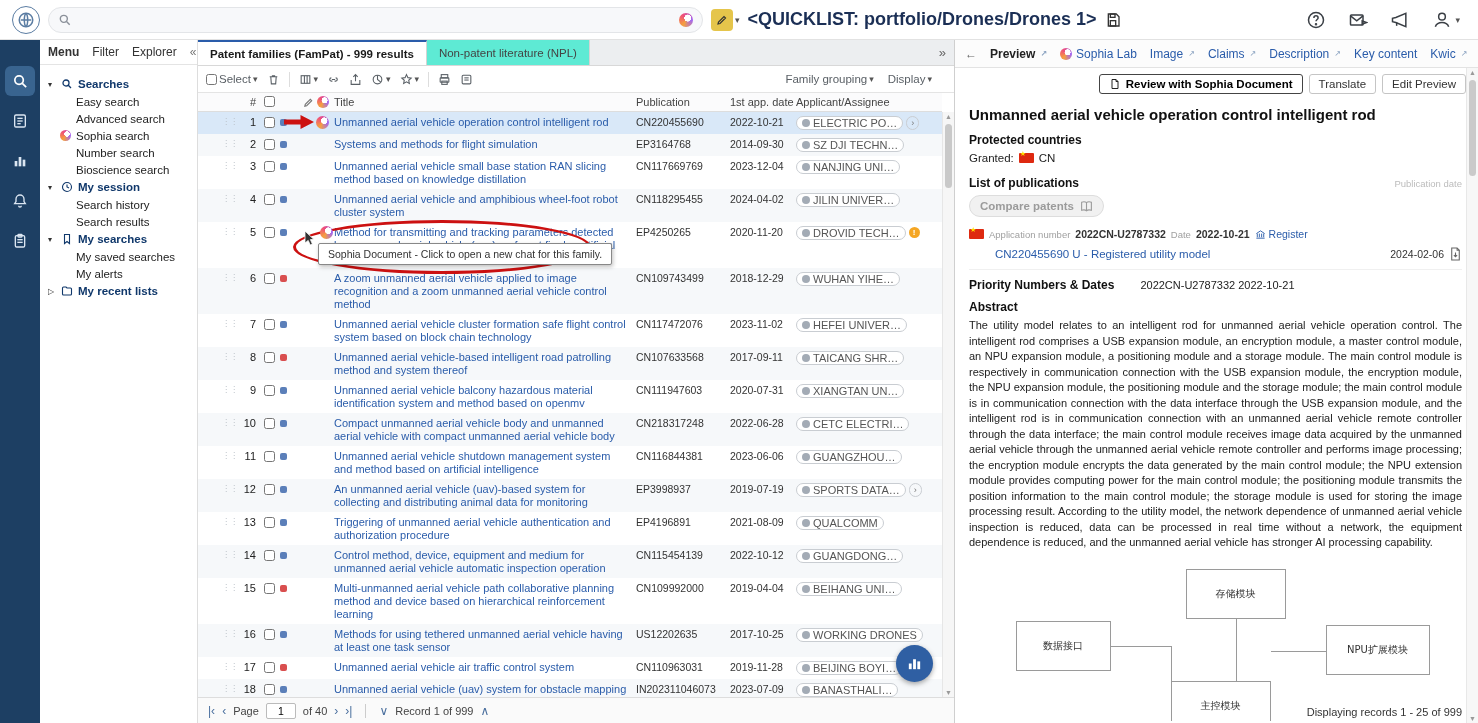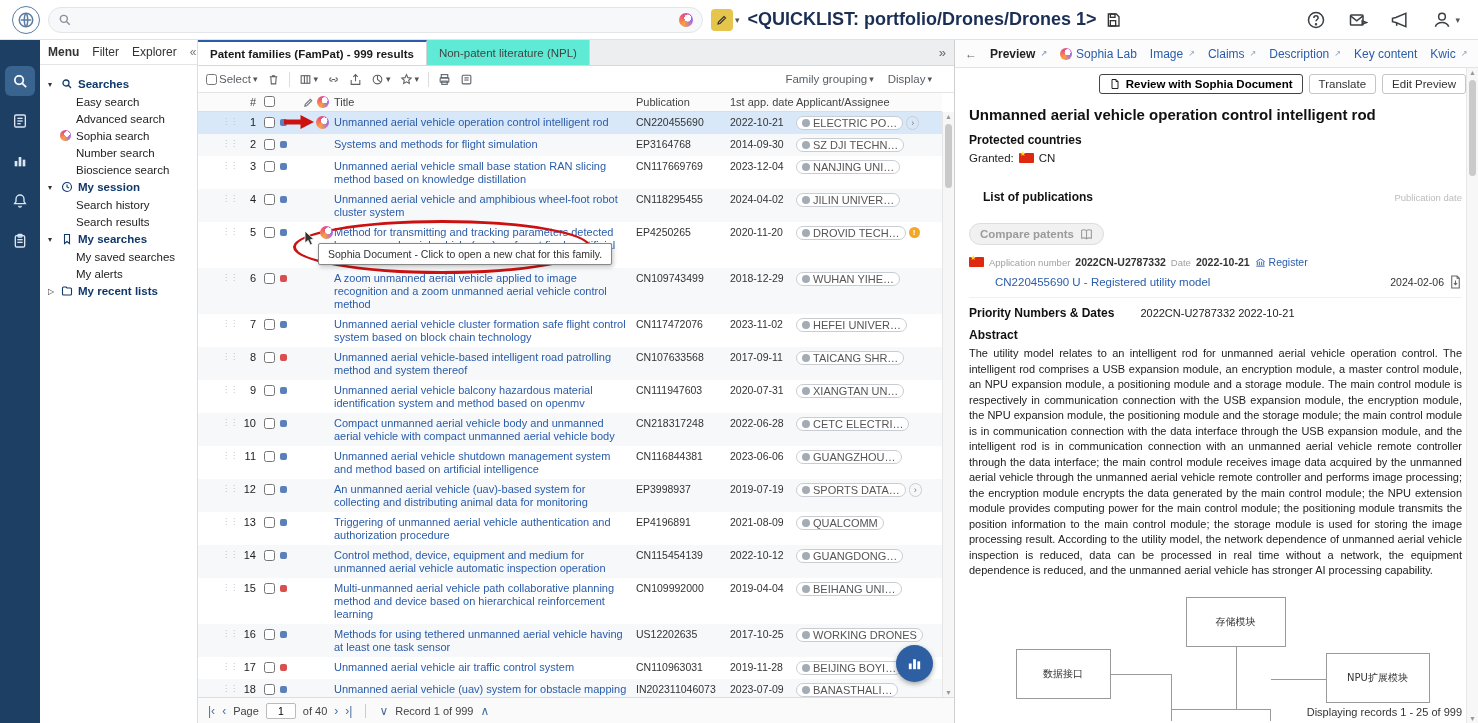--- a/index.html
+++ b/index.html
@@ -860,21 +860,21 @@
     <div class="ptitle">Unmanned aerial vehicle operation control intelligent rod</div>
 
     <div class="seclabel">Protected countries</div>
     <div class="granted-line">
       <span>Granted:</span>
       <span class="flag"></span>
       <span>CN</span>
     </div>
 
     <div class="pubhead">
-      <span class="seclabel" style="margin:14px">List of publications</span>
+      <span class="seclabel" style="margin:0">List of publications</span>
       <span class="pubdate-label">Publication date</span>
     </div>
     <button class="btn-compare">
       <span>Compare patents</span>
       <svg width="13" height="11" viewBox="0 0 24 20" fill="none" stroke="#9b9b9b" stroke-width="2">
           <path d="M12 3c-2-2-6-2-9-1v15c3-1 7-1 9 1 2-2 6-2 9-1V2c-3-1-7-1-9 1zM12 3v15"></path>
         </svg>
     </button>
 
     <div class="appline">

